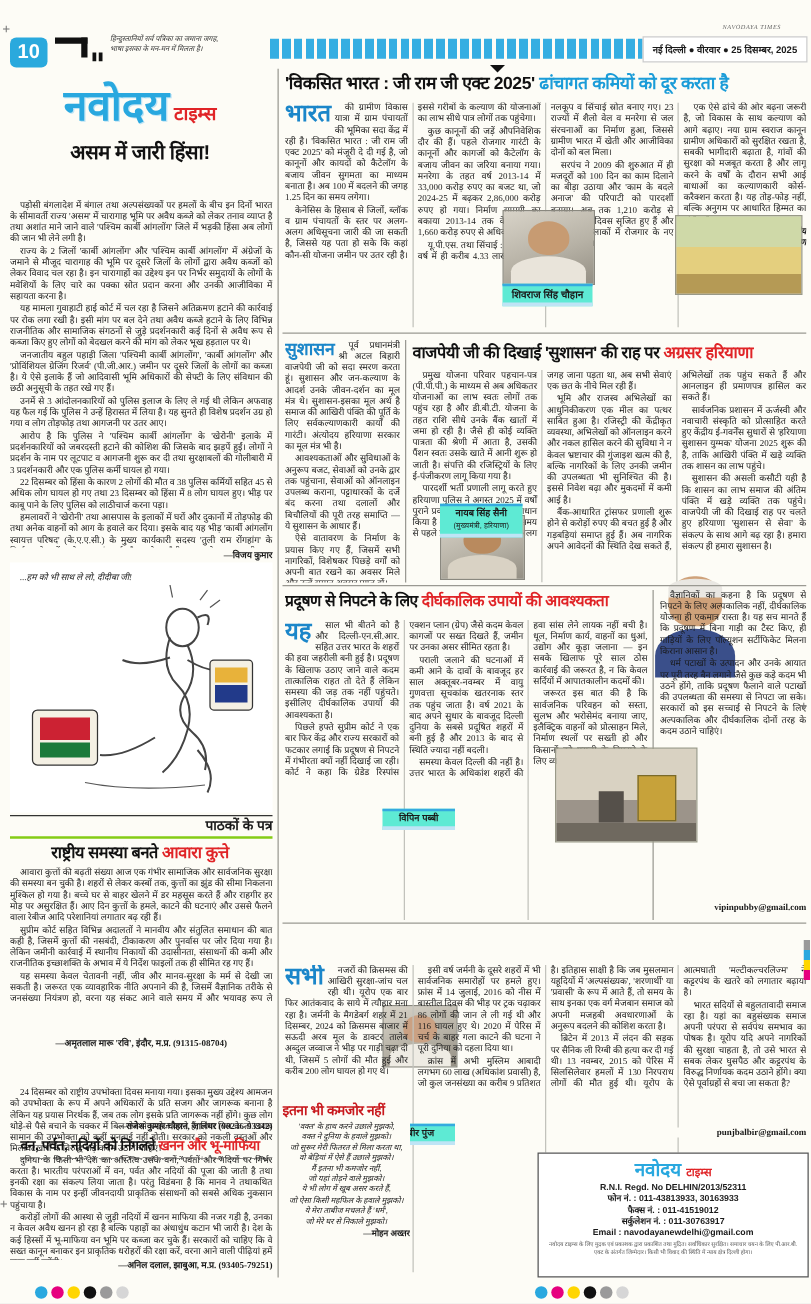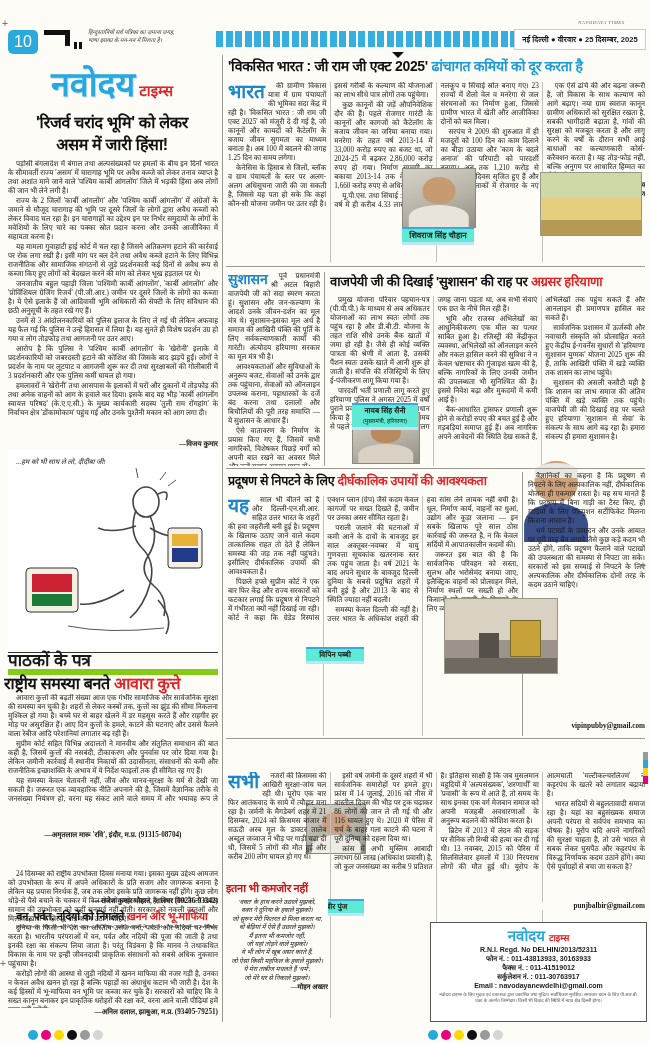--- a/index.html
+++ b/index.html
@@ -32,21 +32,21 @@
   .plus{color:#777;font-size:10px;font-family:"DejaVu Sans Mono",monospace;}
   .fineprint{font-size:4.6px;line-height:5.6px;color:#555;text-align:center;}
 </style>
 </head>
 <body>
 
 <div class="page">
 
   <div class="abs plus" style="left:2px;top:18px;">+</div>
   <div class="abs" style="left:8px;top:30px;width:30px;height:24px;background:#2aa9dd;border-radius:5px;
-       color:#fff;font-family:'Liberation Sans',sans-serif;font-weight:normal;font-size:16px;text-align:center;line-height:24px;">10</div>
+       color:#fff;font-family:'Liberation Sans',sans-serif;font-weight:bold;font-size:16px;text-align:center;line-height:24px;">10</div>
   <div class="abs" style="left:44px;top:30px;width:26px;height:5px;background:#111;"></div>
   <div class="abs" style="left:65px;top:30px;width:5px;height:16px;background:#111;"></div>
   <div class="abs" style="left:74px;top:42px;width:3px;height:7px;background:#111;"></div>
   <div class="abs" style="left:79px;top:42px;width:3px;height:7px;background:#111;"></div>
   <div class="abs" style="left:88px;top:29px;width:125px;font-size:5.8px;line-height:7.5px;color:#333;font-style:italic;">
     <div>हिन्दुस्तानियों सर्व पत्रिका का जमाना जगह,</div>
     <div>भाषा इसका के मन-मन में मिलता है।</div>
   </div>
   <div class="abs" style="left:216px;top:31px;width:429px;height:16px;
        background:repeating-linear-gradient(90deg,#35aee2 0 7px,#fdfcf6 7px 9.5px);"></div>
@@ -58,31 +58,31 @@
 
   <div class="abs vline" style="left:222px;top:55px;height:967px;"></div>
 
   <div class="abs" style="left:4px;top:60px;width:216px;text-align:center;">
     <span style="font-family:'Liberation Sans',sans-serif;font-weight:bold;font-size:34px;color:#29a8df;
           text-shadow:1px 1px 0 #bfe4f5;">नवोदय</span>
     <span style="font-family:'Liberation Sans',sans-serif;font-weight:bold;font-size:15px;color:#e02427;">टाइम्स</span>
   </div>
 
   <div class="abs headline" style="left:4px;top:112px;width:216px;text-align:center;font-size:16px;line-height:22px;color:#111;">
-    <div>'रिजर्व चरांद भूमि' को लेकर</div>
     <div>असम में जारी हिंसा!</div>
   </div>
 
   <div class="abs body-text" style="left:8px;top:160px;width:210px;height:278px;">
       <p class="bp">पड़ोसी बंगलादेश में बंगाल तथा अल्पसंख्यकों पर हमलों के बीच इन दिनों भारत के सीमावर्ती राज्य 'असम' में चारागाह भूमि पर अवैध कब्जे को लेकर तनाव व्याप्त है तथा अशांत माने जाने वाले 'पश्चिम कार्बी आंगलोंग' जिले में भड़की हिंसा अब लोगों की जान भी लेने लगी है।</p>
       <p class="bp">राज्य के 2 जिलों 'कार्बी आंगलोंग' और 'पश्चिम कार्बी आंगलोंग' में अंग्रेजों के जमाने से मौजूद चारागाह की भूमि पर दूसरे जिलों के लोगों द्वारा अवैध कब्जों को लेकर विवाद चल रहा है। इन चारागाहों का उद्देश्य इन पर निर्भर समुदायों के लोगों के मवेशियों के लिए चारे का पक्का स्रोत प्रदान करना और उनकी आजीविका में सहायता करना है।</p>
       <p class="bp">यह मामला गुवाहाटी हाई कोर्ट में चल रहा है जिसने अतिक्रमण हटाने की कार्रवाई पर रोक लगा रखी है। इसी मांग पर बल देने तथा अवैध कब्जे हटाने के लिए विभिन्न राजनीतिक और सामाजिक संगठनों से जुड़े प्रदर्शनकारी कई दिनों से अवैध रूप से कब्जा किए हुए लोगों को बेदखल करने की मांग को लेकर भूख हड़ताल पर थे।</p>
       <p class="bp">जनजातीय बहुल पहाड़ी जिला 'पश्चिमी कार्बी आंगलोंग', 'कार्बी आंगलोंग' और 'प्रोविंशियल ग्रेजिंग रिजर्व' (पी.जी.आर.) जमीन पर दूसरे जिलों के लोगों का कब्जा है। ये ऐसे इलाके हैं जो आदिवासी भूमि अधिकारों की सेफ्टी के लिए संविधान की छठी अनुसूची के तहत रखे गए हैं।</p>
       <p class="bp">उनमें से 3 आंदोलनकारियों को पुलिस इलाज के लिए ले गई थी लेकिन अफवाह यह फैल गई कि पुलिस ने उन्हें हिरासत में लिया है। यह सुनते ही विशेष प्रदर्शन उग्र हो गया व लोग तोड़फोड़ तथा आगजनी पर उतर आए।</p>
       <p class="bp">आरोप है कि पुलिस ने 'पश्चिम कार्बी आंगलोंग' के 'खेरोनी' इलाके में प्रदर्शनकारियों को जबरदस्ती हटाने की कोशिश की जिसके बाद झड़पें हुईं। लोगों ने प्रदर्शन के नाम पर लूटपाट व आगजनी शुरू कर दी तथा सुरक्षाबलों की गोलीबारी में 3 प्रदर्शनकारी और एक पुलिस कर्मी घायल हो गया।</p>
+      <p class="bp">22 दिसम्बर को हिंसा के कारण 2 लोगों की मौत व 38 पुलिस कर्मियों सहित 45 से अधिक लोग घायल हो गए तथा 23 दिसम्बर को हिंसा में 8 लोग घायल हुए। भीड़ पर काबू पाने के लिए पुलिस को लाठीचार्ज करना पड़ा।</p>
       <p class="bp">हमलावरों ने 'खेरोनी' तथा आसपास के इलाकों में घरों और दुकानों में तोड़फोड़ की तथा अनेक वाहनों को आग के हवाले कर दिया। इसके बाद यह भीड़ 'कार्बी आंगलोंग स्वायत्त परिषद' (के.ए.ए.सी.) के मुख्य कार्यकारी सदस्य 'तुली राम रोंगहांग' के निर्वाचन क्षेत्र 'डोंकामोकाम' पहुंच गई और उनके पुश्तैनी मकान को आग लगा दी।</p>
     </div>
   <div class="abs sign" style="left:8px;top:438px;width:210px;">—विजय कुमार</div>
 
   <div class="abs" style="left:8px;top:450px;width:210px;height:200px;background:#fff;overflow:hidden;">
     <div style="position:absolute;left:8px;top:8px;font-size:7px;font-style:italic;width:110px;line-height:8.5px;">...हम को भी साथ ले लो, दीदीबा जी!</div>
     <svg width="210" height="200" viewBox="0 0 210 200">
       <g stroke="#444" fill="none" stroke-width="1.6">
         <ellipse cx="138" cy="52" rx="13" ry="15"></ellipse>
         <path d="M150 44 q12 -6 8 6"></path>
@@ -101,24 +101,24 @@
         <rect x="164" y="84" width="26" height="12" fill="#e8b23a"></rect>
         <rect x="164" y="98" width="26" height="14" fill="#223a8a"></rect>
       </g>
       <g stroke="#555" stroke-width="1">
         <path d="M60 176 q40 8 96 2" fill="none"></path>
         <path d="M152 30 l6 -8 M160 36 l8 -6 M130 28 l-2 -10"></path>
       </g>
     </svg>
   </div>
 
-  <div class="abs" style="left:8px;top:652px;width:210px;border-top:1px solid #333;border-bottom:6px solid #84cc16;
-       text-align:left;font-family:'Liberation Sans',sans-serif;font-weight:bold;font-size:17px;line-height:16px;">पाठकों के पत्र</div>
-
-  <div class="abs headline nowrap" style="left:4px;top:672px;width:216px;text-align:left;font-size:16px;">
+  <div class="abs" style="left:8px;top:652px;width:210px;border-top:1px solid #333;border-bottom:2px solid #84cc16;
+       text-align:right;font-family:'Liberation Sans',sans-serif;font-weight:bold;font-size:11px;line-height:16px;">पाठकों के पत्र</div>
+
+  <div class="abs headline nowrap" style="left:4px;top:672px;width:216px;text-align:center;font-size:13px;">
     <span class="hl-black">राष्ट्रीय समस्या बनते </span><span class="hl-red">आवारा कुत्ते</span>
   </div>
   <div class="abs body-text" style="left:8px;top:694px;width:210px;height:110px;">
       <p class="bp">आवारा कुत्तों की बढ़ती संख्या आज एक गंभीर सामाजिक और सार्वजनिक सुरक्षा की समस्या बन चुकी है। शहरों से लेकर कस्बों तक, कुत्तों का झुंड की सीमा निकलना मुश्किल हो गया है। बच्चे घर से बाहर खेलने में डर महसूस करते हैं और राहगीर हर मोड़ पर असुरक्षित हैं। आए दिन कुत्तों के हमले, काटने की घटनाएं और उससे फैलने वाला रेबीज आदि परेशानियां लगातार बढ़ रही हैं।</p>
       <p class="bp">सुप्रीम कोर्ट सहित विभिन्न अदालतों ने मानवीय और संतुलित समाधान की बात कही है, जिसमें कुत्तों की नसबंदी, टीकाकरण और पुनर्वास पर जोर दिया गया है। लेकिन जमीनी कार्रवाई में स्थानीय निकायों की उदासीनता, संसाधनों की कमी और राजनीतिक इच्छाशक्ति के अभाव में ये निर्देश फाइलों तक ही सीमित रह गए हैं।</p>
       <p class="bp">यह समस्या केवल चेतावनी नहीं, जीव और मानव-सुरक्षा के मर्म से देखी जा सकती है। जरूरत एक व्यावहारिक नीति अपनाने की है, जिसमें वैज्ञानिक तरीके से जनसंख्या नियंत्रण हो, वरना यह संकट आने वाले समय में और भयावह रूप ले सकता है।</p>
     </div>
   <div class="abs sign" style="left:8px;top:829px;width:210px;text-align:center;">—अमृतलाल मारू 'रवि', इंदौर, म.प्र. (91315-08704)</div>
 
   <div class="abs body-text" style="left:8px;top:838px;width:210px;height:58px;margin-top:32px;">

